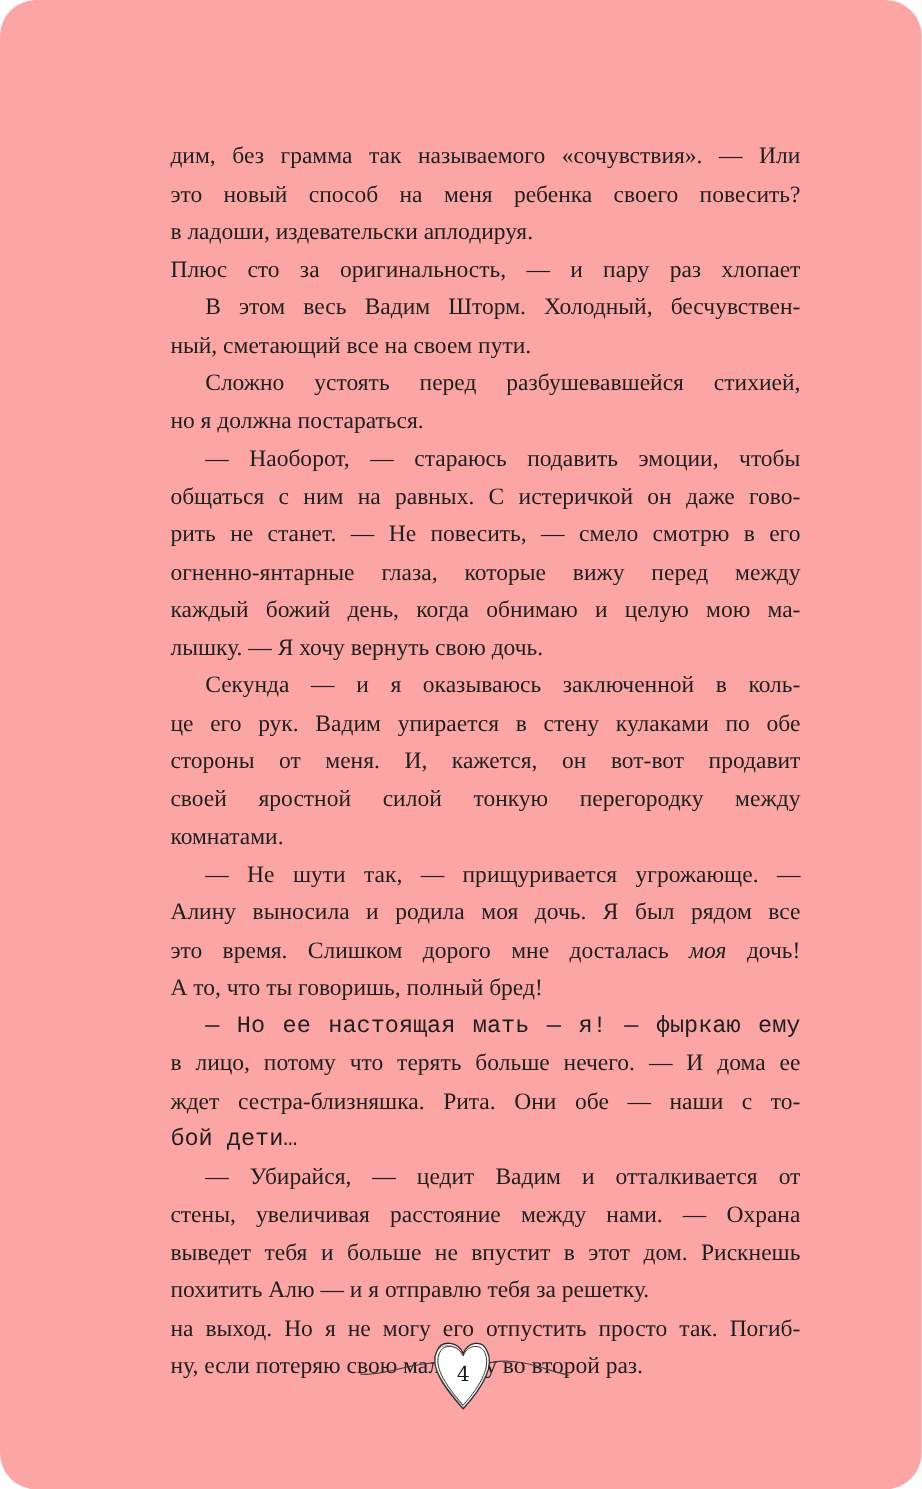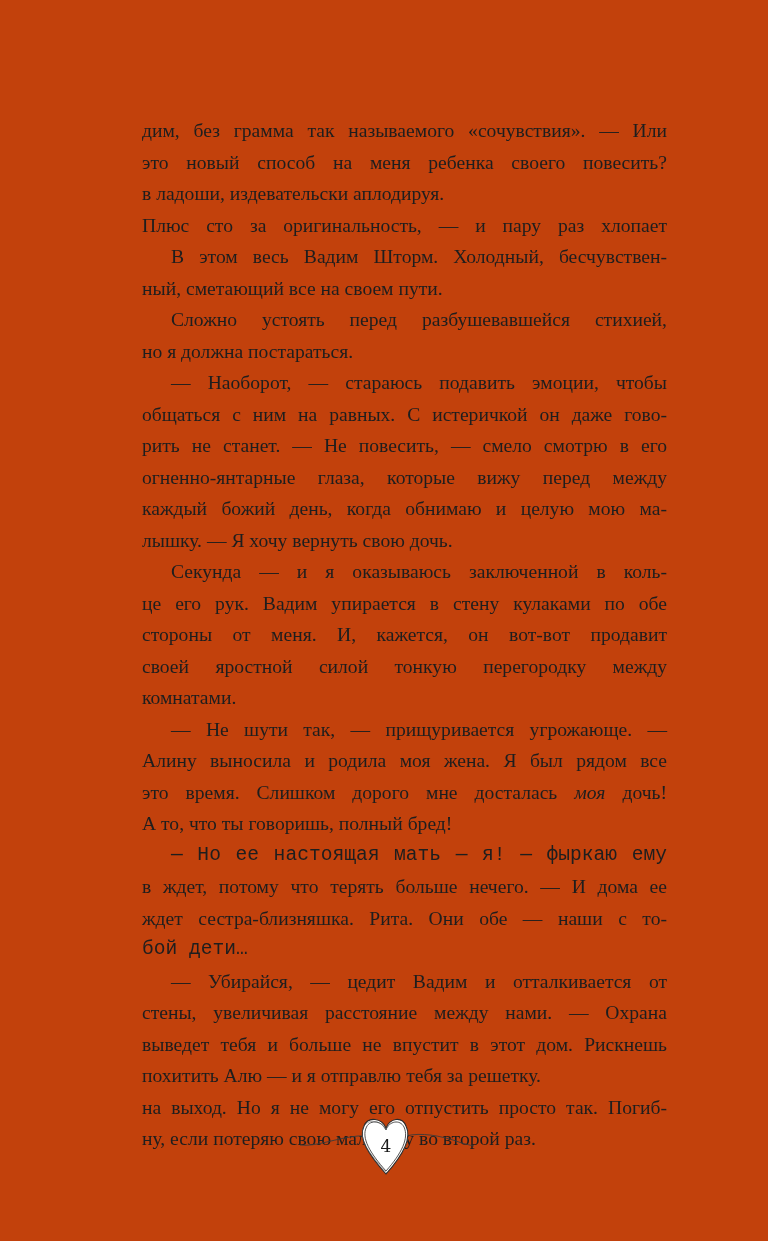--- a/index.html
+++ b/index.html
@@ -11,21 +11,22 @@
       width: 768px;
       height: 1241px;
       position: relative;
       overflow: hidden;
     }
     .page {
       position: absolute;
       left: 0; top: 0;
       width: 768px;
       height: 1241px;
-      background: #c2410c;
+      background: #fca5a5;
+      border-radius: 30px;
     }
     .text-block {
       position: absolute;
       left: 142px;
       top: 115px;
       width: 525px;
       font-family: "Liberation Serif", "DejaVu Serif", serif;
       font-size: 19.6px;
       line-height: 31.5px;
       color: #1e1e1e;
@@ -87,25 +88,25 @@
       <span class="line" style="white-space: normal;">рить не станет. — Не повесить, — смело смотрю в его</span>
       <span class="line" style="white-space: normal;">огненно-янтарные глаза, которые вижу перед между</span>
       <span class="line" style="white-space: normal;">каждый божий день, когда обнимаю и целую мою ма-</span>
       <span class="line last" style="white-space: normal;">лышку. — Я хочу вернуть свою дочь.</span>
       <span class="line indent" style="white-space: normal;">Секунда — и я оказываюсь заключенной в коль-</span>
       <span class="line" style="white-space: normal;">це его рук. Вадим упирается в стену кулаками по обе</span>
       <span class="line" style="white-space: normal;">стороны от меня. И, кажется, он вот-вот продавит</span>
       <span class="line" style="white-space: normal;">своей яростной силой тонкую перегородку между</span>
       <span class="line last" style="white-space: normal;">комнатами.</span>
       <span class="line indent" style="white-space: normal;">— Не шути так, — прищуривается угрожающе. —</span>
-      <span class="line" style="white-space: normal;">Алину выносила и родила моя жена. Я был рядом все</span>
+      <span class="line" style="white-space: normal;">Алину выносила и родила моя дочь. Я был рядом все</span>
       <span class="line" style="white-space: normal;"><span>это время. Слишком дорого мне досталась </span><em>моя</em><span> дочь!</span></span>
       <span class="line last" style="white-space: normal;">А то, что ты говоришь, полный бред!</span>
       <span class="line indent" style="white-space: normal; font-family: Liberation Mono, monospace;">— Но ее настоящая мать — я! — фыркаю ему</span>
-      <span class="line" style="white-space: normal;">в ждет, потому что терять больше нечего. — И дома ее</span>
+      <span class="line" style="white-space: normal;">в лицо, потому что терять больше нечего. — И дома ее</span>
       <span class="line" style="white-space: normal;">ждет сестра-близняшка. Рита. Они обе — наши с то-</span>
       <span class="line last" style="white-space: normal; font-family: Liberation Mono, monospace;">бой дети…</span>
       <span class="line indent" style="white-space: normal;">— Убирайся, — цедит Вадим и отталкивается от</span>
       <span class="line" style="white-space: normal;">стены, увеличивая расстояние между нами. — Охрана</span>
       <span class="line" style="white-space: normal;">выведет тебя и больше не впустит в этот дом. Рискнешь</span>
       <span class="line last" style="white-space: normal;">похитить Алю — и я отправлю тебя за решетку.</span>
       <span class="line" style="white-space: normal;">на выход. Но я не могу его отпустить просто так. Погиб-</span>
       <span class="line last" style="white-space: normal;">ну, если потеряю свою малышку во второй раз.</span>
     </div>
 

